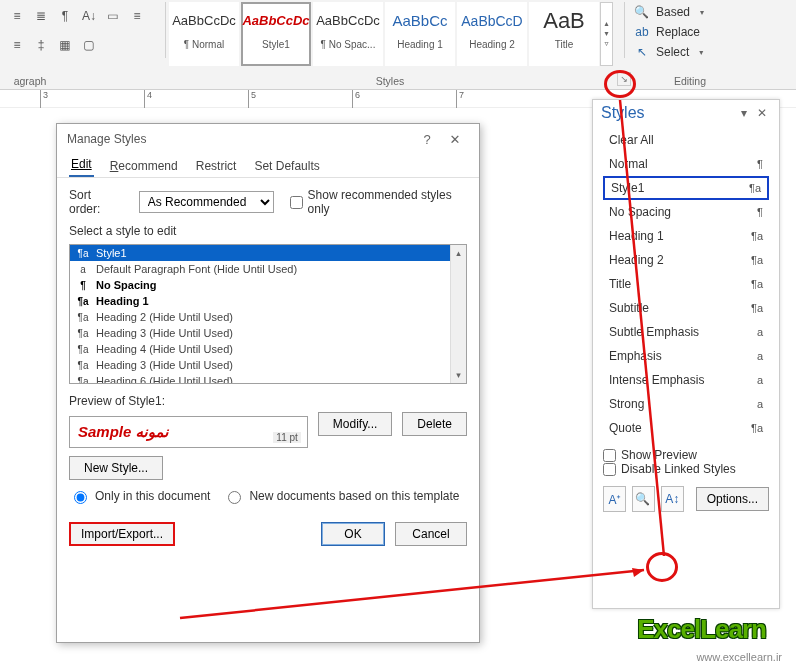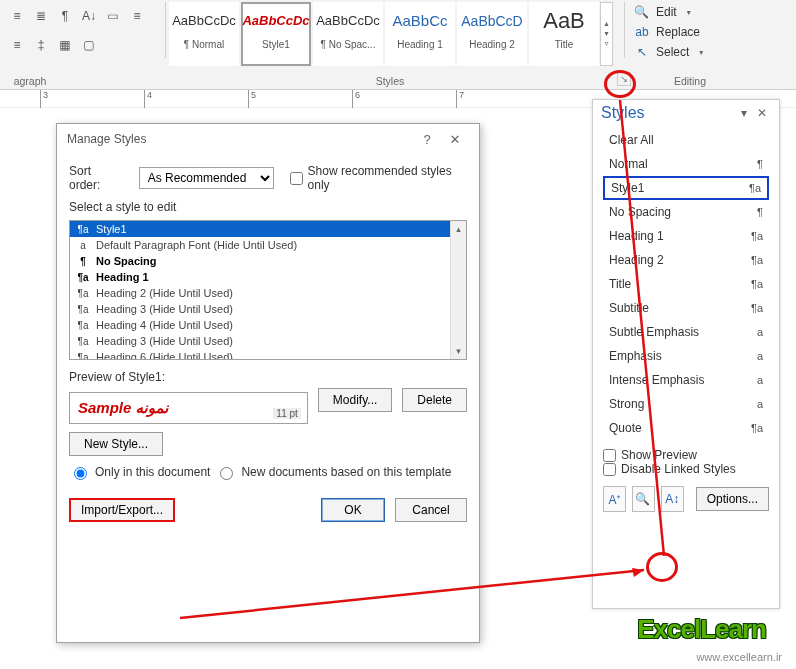--- a/index.html
+++ b/index.html
@@ -54,21 +54,21 @@
   .list-item.bold { font-weight: bold; color: #000; }
   .list-item .sym { width: 14px; font-size: 10px; text-align: center; }
   .list-sb { position:absolute; right:0; top:0; bottom:0; width:16px; background:#f0f0f0; border-left:1px solid #ddd; display:flex; flex-direction:column; }
   .list-sb div { flex:none; height:16px; text-align:center; font-size:9px; color:#666; line-height:16px; }
   .preview-box { border: 1px solid #a0a0a0; height: 32px; display:flex; align-items:center; padding: 0 8px; position:relative; margin-top:4px; }
   .preview-sample { color: #cc0000; font-weight: bold; font-style: italic; font-size: 15px; }
   .preview-pt { position:absolute; right:6px; bottom:4px; font-size:10px; color:#555; background:#eee; padding:0 3px; }
   .desc-box { border: 1px solid #a0a0a0; min-height: 50px; padding: 4px 6px; font-size: 10.5px; color: #333; margin-top: 6px; line-height:1.35; }
   .btn { border: 1px solid #9a9a9a; background: #f3f3f3; height: 24px; padding: 0 14px; font-size: 12px; display:inline-flex; align-items:center; }
   .btn.default { border: 1px solid #2a66b1; box-shadow: 0 0 0 1px #7faee0 inset; }
-  .radio-row { display:flex; align-items:center; gap: 5px; margin: 8px 0 10px 0; }
+  .radio-row { display:flex; align-items:center; gap: 13px; margin: 8px 0 10px 0; }
   .radio-row label { display:flex; align-items:center; gap:5px; }
   .dlg-foot { display:flex; gap: 10px; padding: 0 12px 12px 12px; align-items:center; }
   .dlg-foot .sp { flex:1; }
   .hl-red { border: 2px solid #e01010; }
   .annot-circle { position:absolute; border:3px solid #e01010; border-radius:50%; pointer-events:none; }
 
   
   .styles-pane { position: absolute; right: 16px; top: 99px; width: 188px; height: 510px; background: #fff; border: 1px solid #ccc; box-shadow: 0 0 4px rgba(0,0,0,.15); }
   .pane-head { display:flex; align-items:center; padding: 4px 8px; }
   .pane-head h3 { margin:0; font-weight:normal; color:#2a66b1; font-size:16px; flex:1; }
@@ -136,21 +136,21 @@
         <div>▾</div>
         <div>▿</div>
       </div>
     </div>
 
   <div class="sep-v" style="left:624px;"></div>
 
   <div class="editing-group">
     <div class="edit-item">
       <span class="ico">🔍</span>
-      <span>Edit</span>
+      <span>Based</span>
       <span class="caret">▾</span>
     </div>
     <div class="edit-item">
       <span class="ico">ab</span>
       <span>Replace</span>
     </div>
     <div class="edit-item">
       <span class="ico">↖</span>
       <span>Select</span>
       <span class="caret">▾</span>
@@ -174,20 +174,26 @@
 </div>
 
 <div class="annot-circle" style="left:604px; top:70px; width:32px; height:28px;"></div>
 
 <div class="modal">
   <div class="modal-title">
     <span>Manage Styles</span>
     <span class="sp"></span>
     <span class="wbtn">?</span>
     <span class="wbtn">✕</span>
+  </div>
+  <div class="tabs">
+    <div class="tab active"><u>Edit</u></div>
+    <div class="tab"><u>R</u><span>ecommend</span></div>
+    <div class="tab"><span>Restrict</span></div>
+    <div class="tab"><span>Set Defaults</span></div>
   </div>
 
   <div class="dlg-body">
     <div class="row">
       <span>Sort order:</span>
       <select class="combo" style="width:142px">
         <option>As Recommended</option>
       </select>
       <label class="chk">
         <input type="checkbox" style="">

